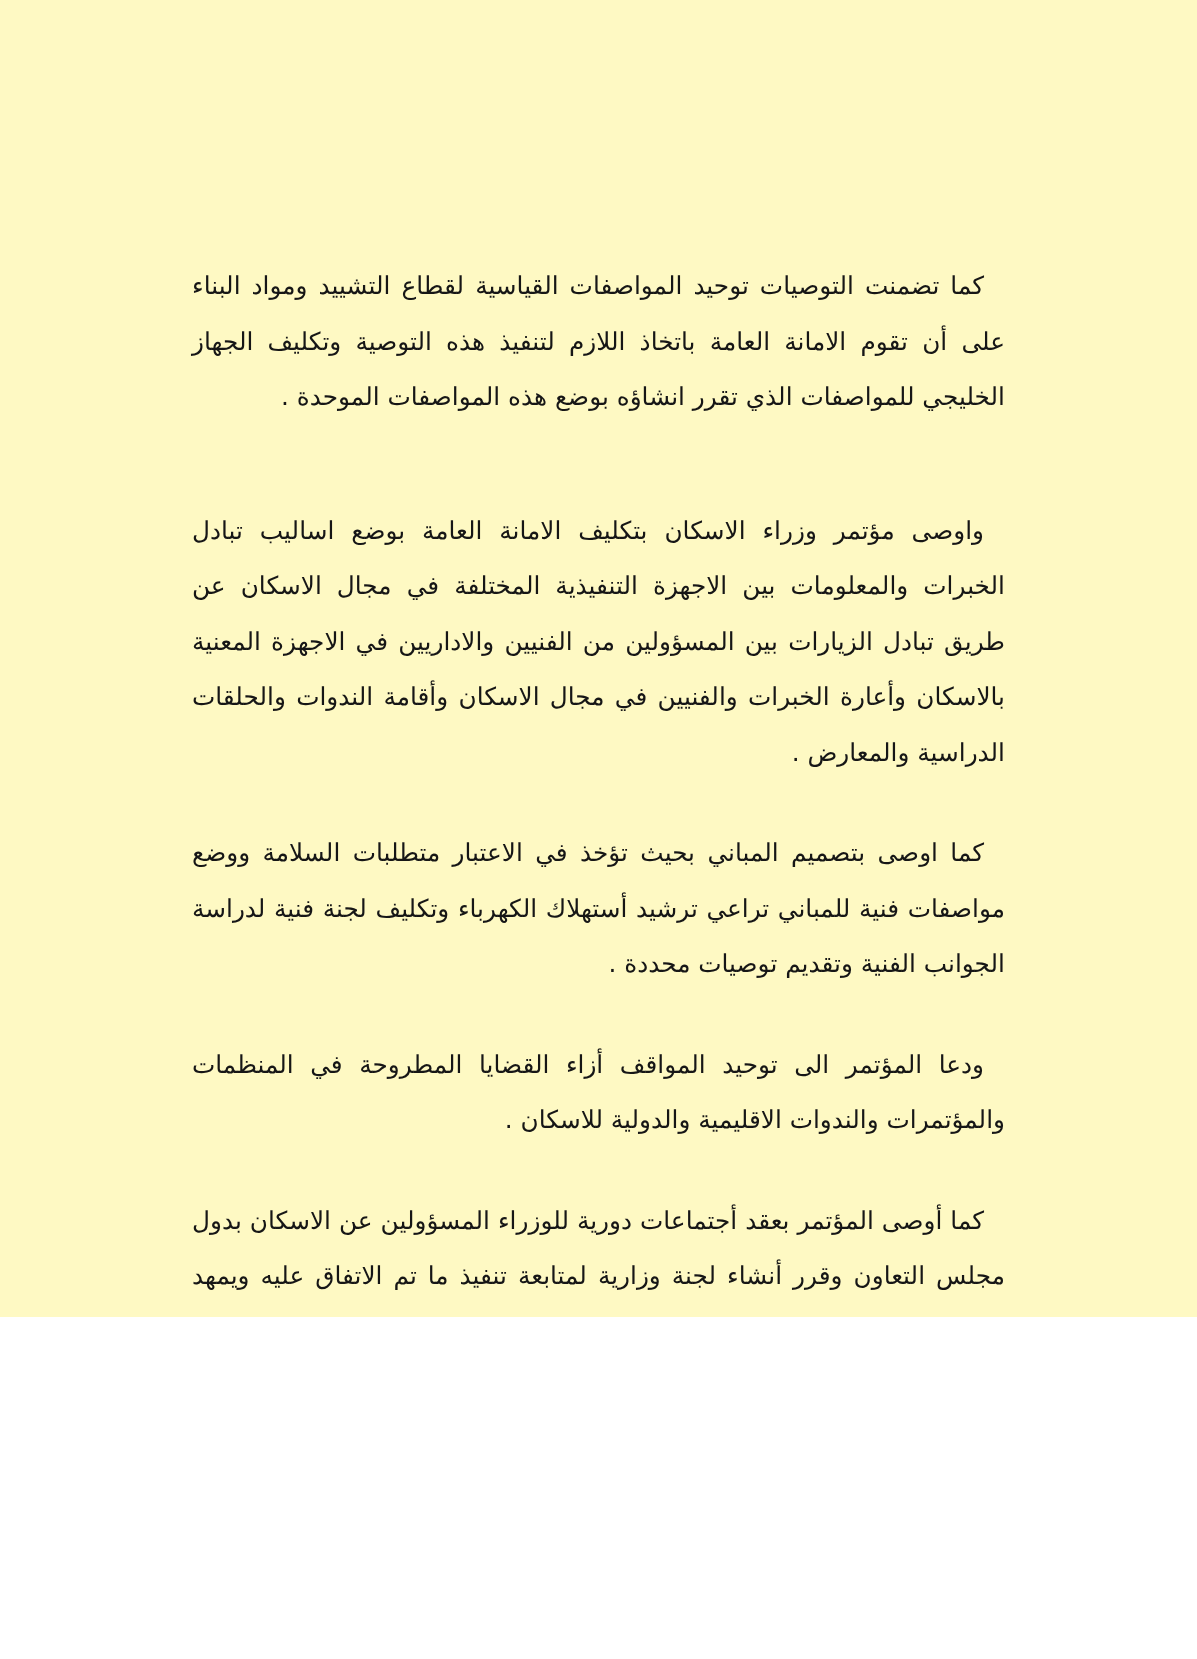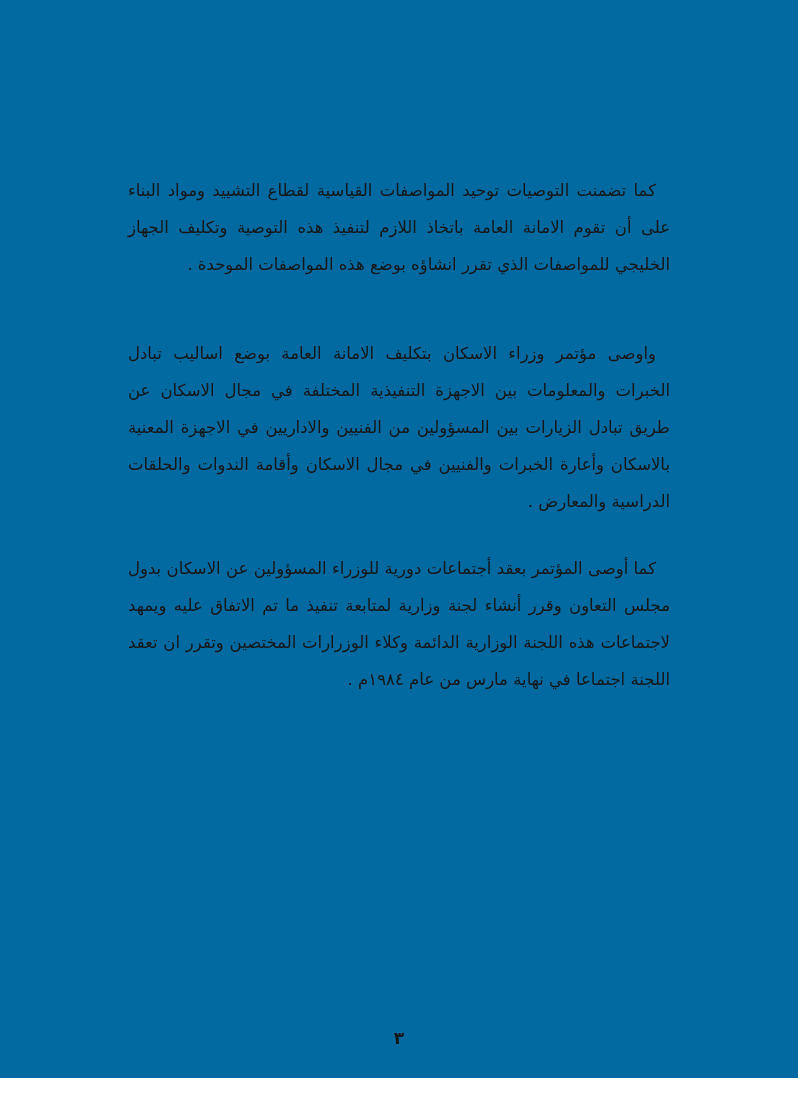--- a/index.html
+++ b/index.html
@@ -3,22 +3,22 @@
 <meta charset="utf-8">
 <style>
   html, body {
     margin: 0;
     padding: 0;
     background: #ffffff;
   }
   .page {
     position: relative;
     width: 798px;
-    height: 1078px;
-    background: #0369a1;
+    height: 878px;
+    background: #fef9c3;
     overflow: hidden;
     font-family: "DejaVu Sans", sans-serif;
   }
   .text-block {
     position: absolute;
     top: 172px;
     right: 128px;
     width: 542px;
     direction: rtl;
     text-align: justify;
@@ -47,16 +47,18 @@
     font-weight: bold;
   }
 </style>
 </head>
 <body>
 
 <div class="page">
   <div class="text-block">
     <p class="gap-large">كما تضمنت التوصيات توحيد المواصفات القياسية لقطاع التشييد ومواد البناء على أن تقوم الامانة العامة باتخاذ اللازم لتنفيذ هذه التوصية وتكليف الجهاز الخليجي للمواصفات الذي تقرر انشاؤه بوضع هذه المواصفات الموحدة .</p>
     <p>واوصى مؤتمر وزراء الاسكان بتكليف الامانة العامة بوضع اساليب تبادل الخبرات والمعلومات بين الاجهزة التنفيذية المختلفة في مجال الاسكان عن طريق تبادل الزيارات بين المسؤولين من الفنيين والاداريين في الاجهزة المعنية بالاسكان وأعارة الخبرات والفنيين في مجال الاسكان وأقامة الندوات والحلقات الدراسية والمعارض .</p>
+    <p>كما اوصى بتصميم المباني بحيث تؤخذ في الاعتبار متطلبات السلامة ووضع مواصفات فنية للمباني تراعي ترشيد أستهلاك الكهرباء وتكليف لجنة فنية لدراسة الجوانب الفنية وتقديم توصيات محددة .</p>
+    <p>ودعا المؤتمر الى توحيد المواقف أزاء القضايا المطروحة في المنظمات والمؤتمرات والندوات الاقليمية والدولية للاسكان .</p>
     <p>كما أوصى المؤتمر بعقد أجتماعات دورية للوزراء المسؤولين عن الاسكان بدول مجلس التعاون وقرر أنشاء لجنة وزارية لمتابعة تنفيذ ما تم الاتفاق عليه ويمهد لاجتماعات هذه اللجنة الوزارية الدائمة وكلاء الوزرارات المختصين وتقرر ان تعقد اللجنة اجتماعا في نهاية مارس من عام ١٩٨٤م .</p>
   </div>
   <div class="page-number">٣</div>
 </div>
 
 </body></html>

